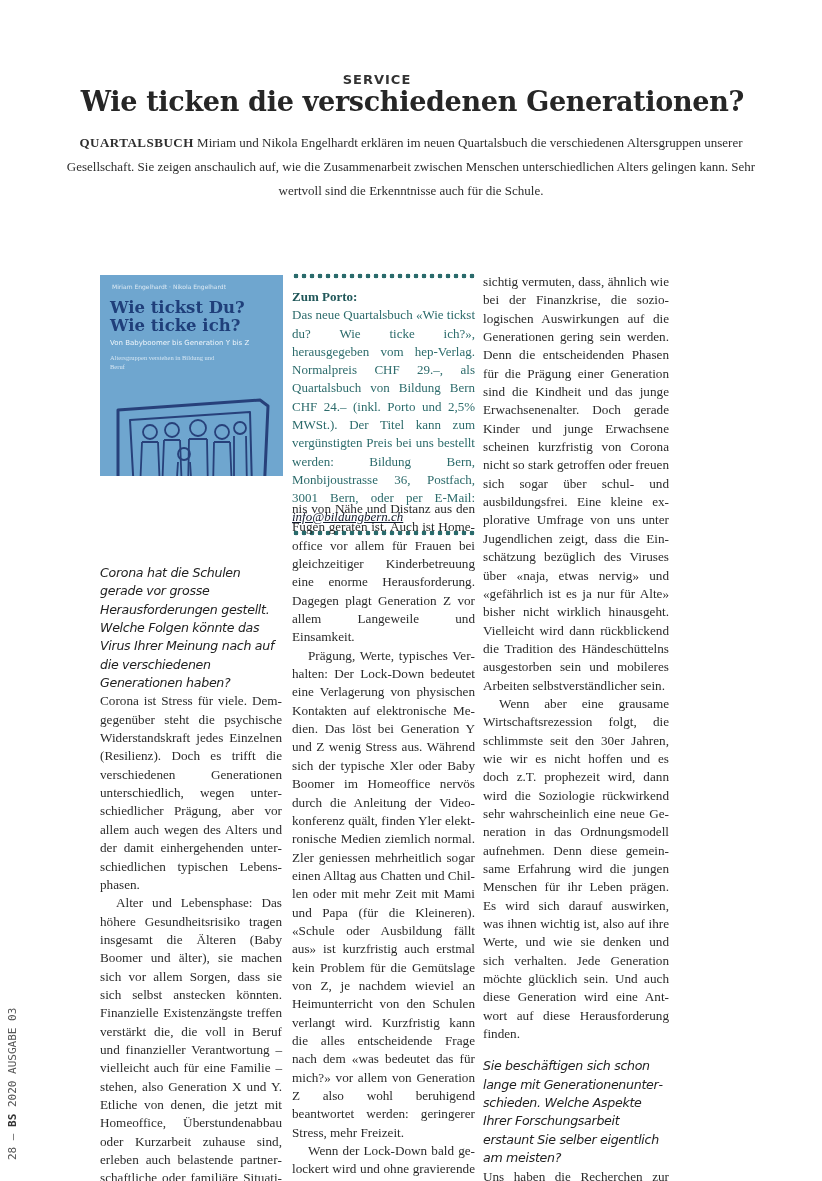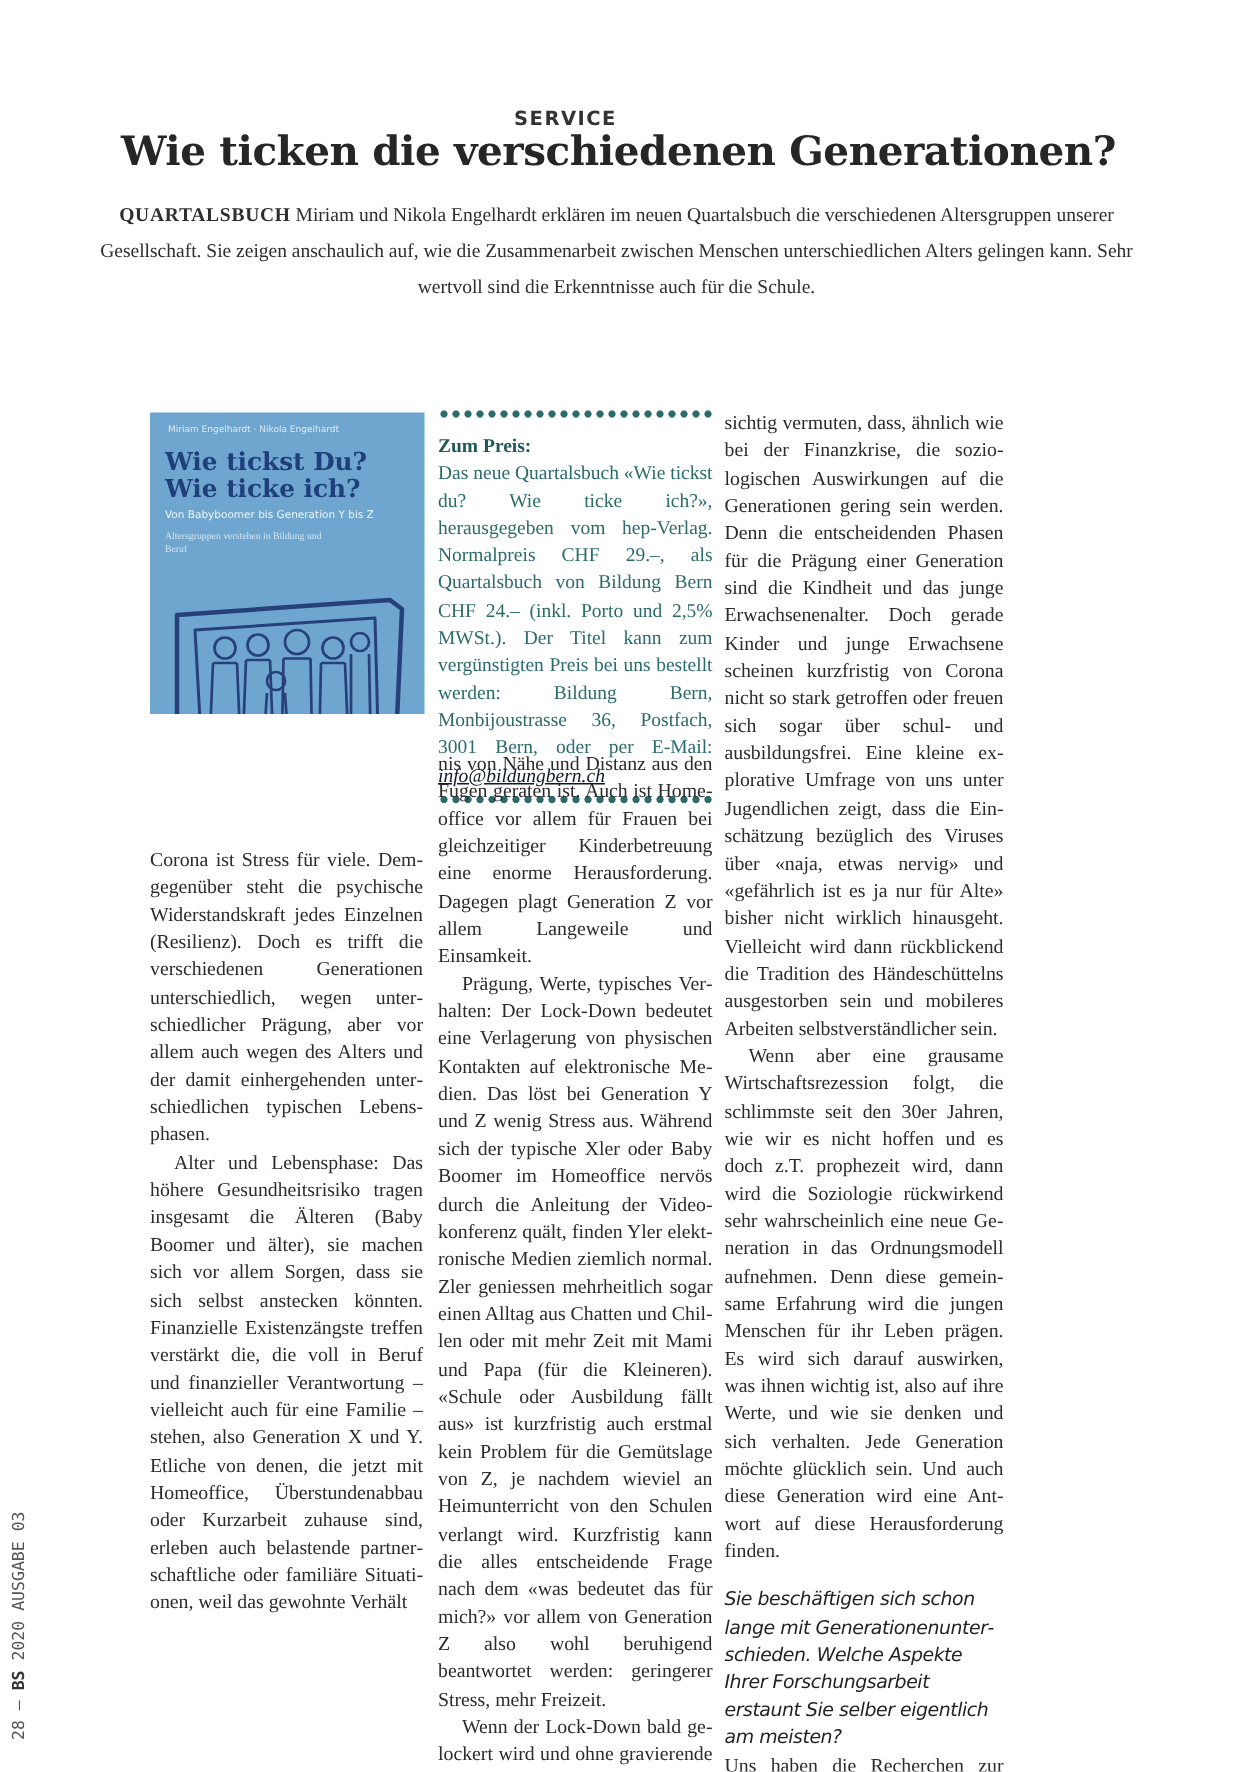--- a/index.html
+++ b/index.html
@@ -78,27 +78,28 @@
   <div class="logo">
       <span></span>
       <span></span>
       <span></span>
     </div>
 </div>
 
 <div class="infobox">
   <div class="dots"></div>
   <div class="inner">
-    <div class="ihead">Zum Preis:</div>
+    <div class="ihead">Zum Porto:</div>
     <span>Das neue Quartalsbuch «Wie tickst du? Wie ticke ich?», herausgegeben vom hep-Verlag. Normalpreis CHF 29.–, als Quartalsbuch von Bildung Bern CHF 24.– (inkl. Porto und 2,5% MWSt.). Der Titel kann zum vergünstigten Preis bei uns bestellt werden: Bildung Bern, Monbijoustrasse 36, Postfach, 3001 Bern, oder per E-Mail: </span><a>info@bildungbern.ch</a>
   </div>
   <div class="dots"></div>
 </div>
 
 <div class="col col1">
+  <p class="q">Corona hat die Schulen gerade vor grosse Herausforderungen gestellt. Welche Folgen könnte das Virus Ihrer Meinung nach auf die verschiedenen Generationen haben?</p>
   <p>Corona ist Stress für viele. Dem­gegenüber steht die psychische Widerstandskraft jedes Einzel­nen (Resilienz). Doch es trifft die verschiedenen Generationen unterschiedlich, wegen unter­schiedlicher Prägung, aber vor allem auch wegen des Alters und der damit einhergehenden unter­schiedlichen typischen Lebens­phasen.</p>
   <p class="indent" id="p2a">Alter und Lebensphase: Das höhere Gesundheitsrisiko tra­gen insgesamt die Älteren (Baby Boomer und älter), sie machen sich vor allem Sorgen, dass sie sich selbst anstecken könnten. Finanzielle Existenzängste tref­fen verstärkt die, die voll in Beruf und finanzieller Verantwortung – vielleicht auch für eine Familie – stehen, also Generation X und Y. Etliche von denen, die jetzt mit Homeoffice, Überstundenabbau oder Kurzarbeit zuhause sind, erleben auch belastende partner­schaftliche oder familiäre Situati­onen, weil das gewohnte Verhält­</p>
 </div>
 
 <div class="col col2">
   <p id="p2b">nis von Nähe und Distanz aus den Fugen geraten ist. Auch ist Home­office vor allem für Frauen bei gleichzeitiger Kinderbetreuung eine enorme Herausforderung. Dagegen plagt Generation Z vor allem Langeweile und Einsamkeit.</p>
   <p class="indent">Prägung, Werte, typisches Ver­halten: Der Lock-Down bedeutet eine Verlagerung von physischen Kontakten auf elektronische Me­dien. Das löst bei Generation Y und Z wenig Stress aus. Während sich der typische Xler oder Baby Boomer im Homeoffice nervös durch die Anleitung der Video­konferenz quält, finden Yler elekt­ronische Medien ziemlich normal. Zler geniessen mehrheitlich sogar einen Alltag aus Chatten und Chil­len oder mit mehr Zeit mit Mami und Papa (für die Kleineren). «Schule oder Ausbildung fällt aus» ist kurzfristig auch erstmal kein Problem für die Gemütslage von Z, je nachdem wieviel an Heimun­terricht von den Schulen verlangt wird. Kurzfristig kann die alles entscheidende Frage nach dem «was bedeutet das für mich?» vor allem von Generation Z also wohl beruhigend beantwortet werden: geringerer Stress, mehr Freizeit.</p>
   <p class="indent" id="p4a">Wenn der Lock-Down bald ge­lockert wird und ohne gravieren­de wirtschaftliche Auswirkungen vorüber geht, können wir vor­</p>
 </div>
 

